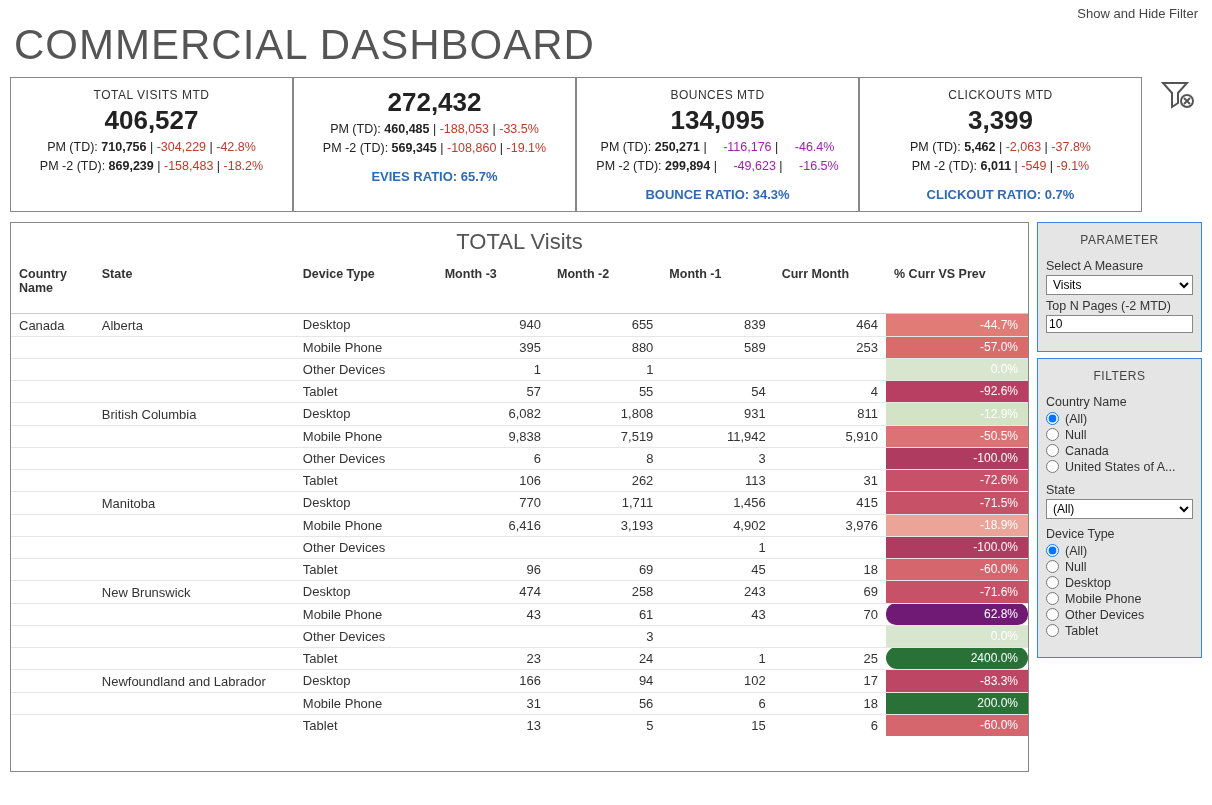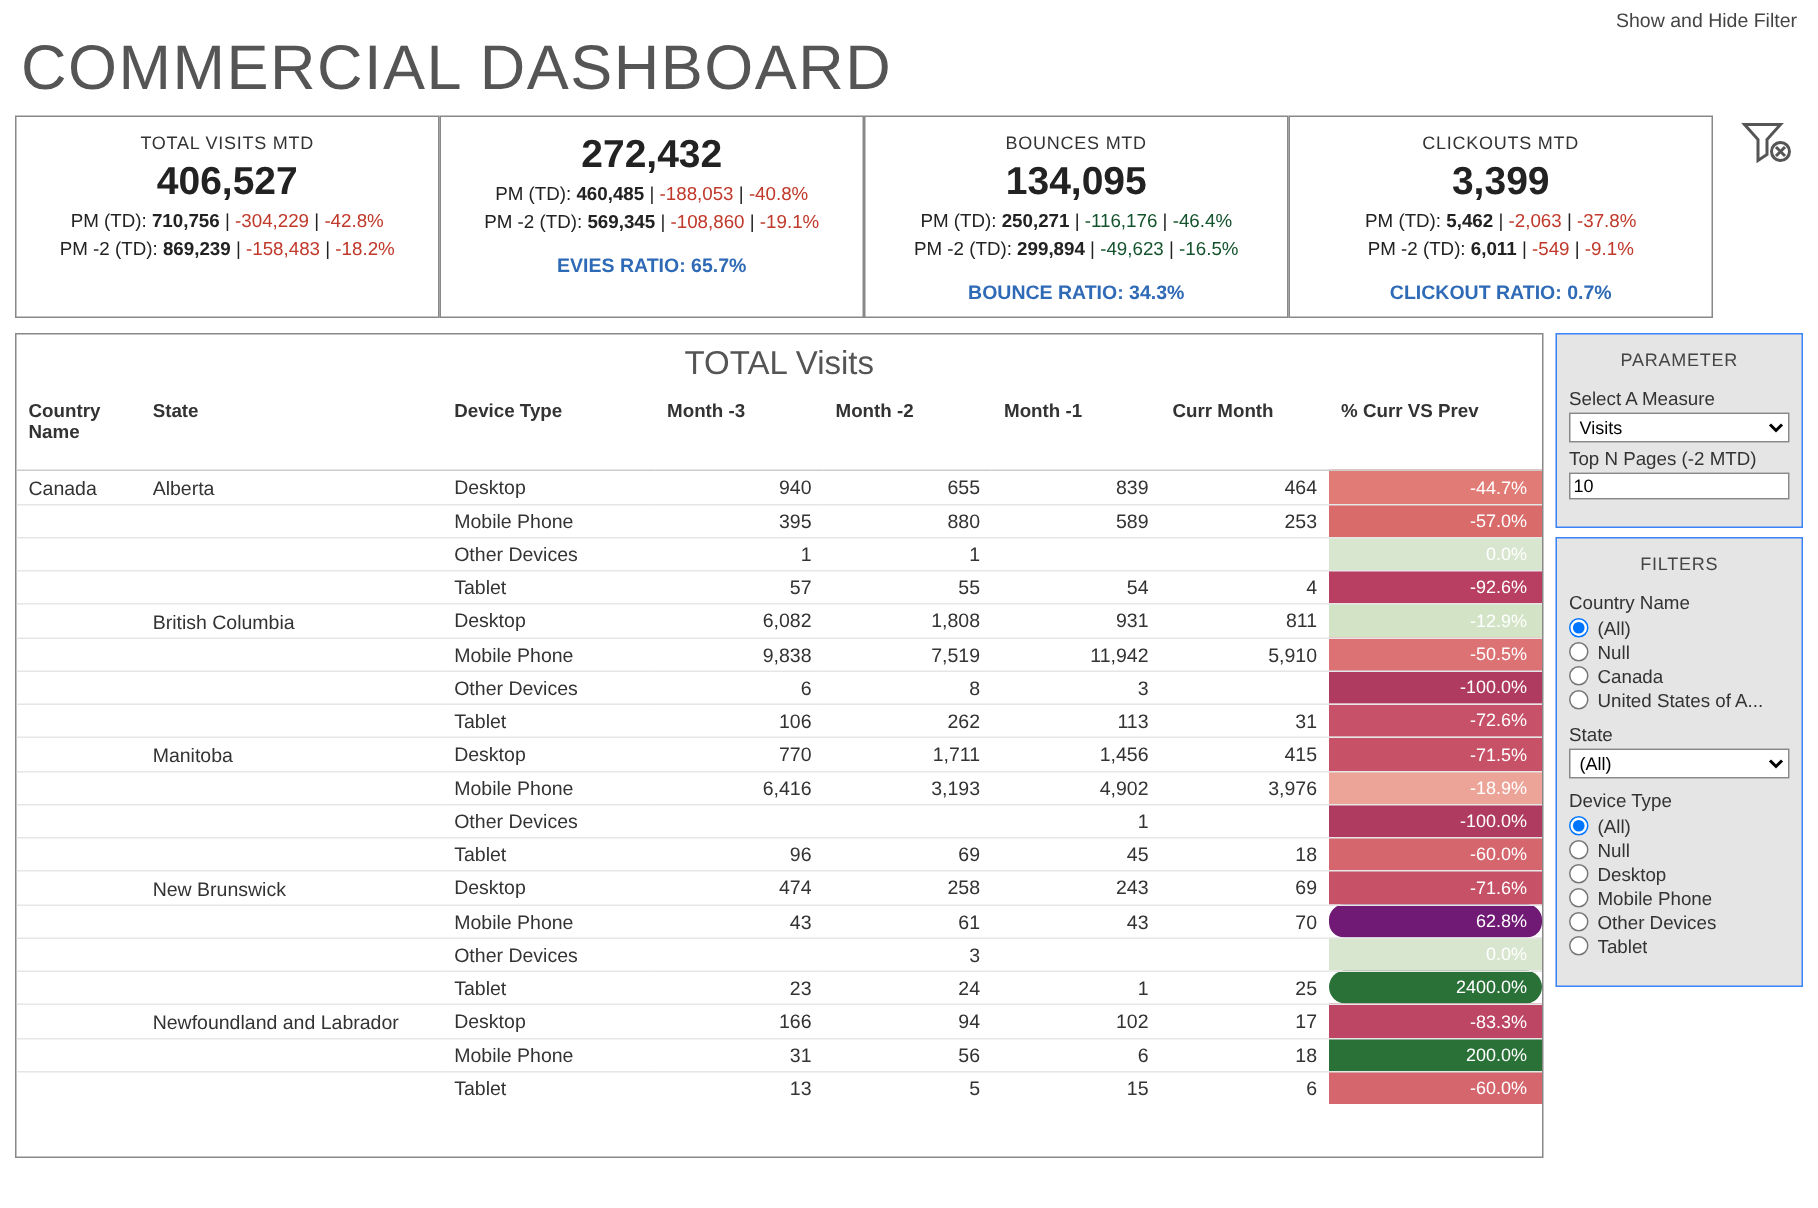--- a/index.html
+++ b/index.html
@@ -5,21 +5,21 @@
 * { box-sizing: border-box; margin: 0; padding: 0; }
 body { font-family: "Segoe UI", Arial, sans-serif; background: #fff; color: #333; font-size: 13px; width: 1212px; }
 .top-link { text-align: right; padding: 6px 14px 0 0; font-size: 13px; color: #444; }
 .page-title { font-size: 42px; font-weight: 300; color: #555; padding: 0 14px 8px 14px; letter-spacing: 1px; }
 .header-row { display: flex; gap: 10px; padding: 0 10px; align-items: flex-start; }
 .kpi-card { border: 1px solid #888; padding: 8px 8px 6px 8px; text-align: center; font-size: 13px; line-height: 1.5; flex: 1; }
 .kpi-card .label { font-size: 12px; letter-spacing: 0.5px; }
 .kpi-card .value { font-size: 26px; font-weight: 700; color: #222; line-height: 1.3; }
 .kpi-card .sub { font-size: 12.5px; color: #222; }
 .kpi-card .neg { color: #c0392b; }
-.kpi-card .pos { color: #14532d; }
+.kpi-card .pos { color: #a21caf; margin-left: 13px; }
 .kpi-card .ratio { color: #2f6ab6; font-weight: 600; margin-top: 10px; font-size: 13px; }
 .filter-icon { width: 50px; display:flex; align-items:center; justify-content:center; }
 .main-row { display: flex; gap: 8px; padding: 10px 10px 0 10px; }
 .table-wrap { flex: 1; border: 1px solid #888; position: relative; }
 .table-title { text-align: center; font-size: 22px; font-weight: 300; color: #555; padding: 6px 0; }
 .tbl-scroll { overflow-y: scroll; height: 510px; }
 table { border-collapse: collapse; width: 100%; font-size: 13px; }
 th { text-align: left; font-weight: 600; font-size: 12.5px; color: #333; padding: 6px 8px 18px 8px; vertical-align: top; border-bottom: 1px solid #ccc; }
 th.num { }
 td { padding: 3px 8px; border-top: 1px solid #e6e6e6; }
@@ -44,21 +44,21 @@
 <div class="header-row">
   <div id="kpi-container" style="display:flex; flex:1;">
       <div class="kpi-card">
         <div class="label">TOTAL VISITS MTD</div>
     <div class="value">406,527</div>
     <div class="sub">PM (TD): <b>710,756</b> | <span class="neg">-304,229</span> | <span class="neg">-42.8%</span></div>
         <div class="sub">PM -2 (TD): <b>869,239</b> | <span class="neg">-158,483</span> | <span class="neg">-18.2%</span></div>
     </div>
       <div class="kpi-card">
     <div class="value">272,432</div>
-    <div class="sub">PM (TD): <b>460,485</b> | <span class="neg">-188,053</span> | <span class="neg">-40.8%</span></div>
+    <div class="sub">PM (TD): <b>460,485</b> | <span class="neg">-188,053</span> | <span class="neg">-33.5%</span></div>
         <div class="sub">PM -2 (TD): <b>569,345</b> | <span class="neg">-108,860</span> | <span class="neg">-19.1%</span></div>
     <div class="ratio">EVIES RATIO: 65.7%</div>
       </div>
       <div class="kpi-card">
         <div class="label">BOUNCES MTD</div>
     <div class="value">134,095</div>
     <div class="sub">PM (TD): <b>250,271</b> | <span class="pos">-116,176</span> | <span class="pos">-46.4%</span></div>
         <div class="sub">PM -2 (TD): <b>299,894</b> | <span class="pos">-49,623</span> | <span class="pos">-16.5%</span></div>
     <div class="ratio">BOUNCE RATIO: 34.3%</div>
       </div>

